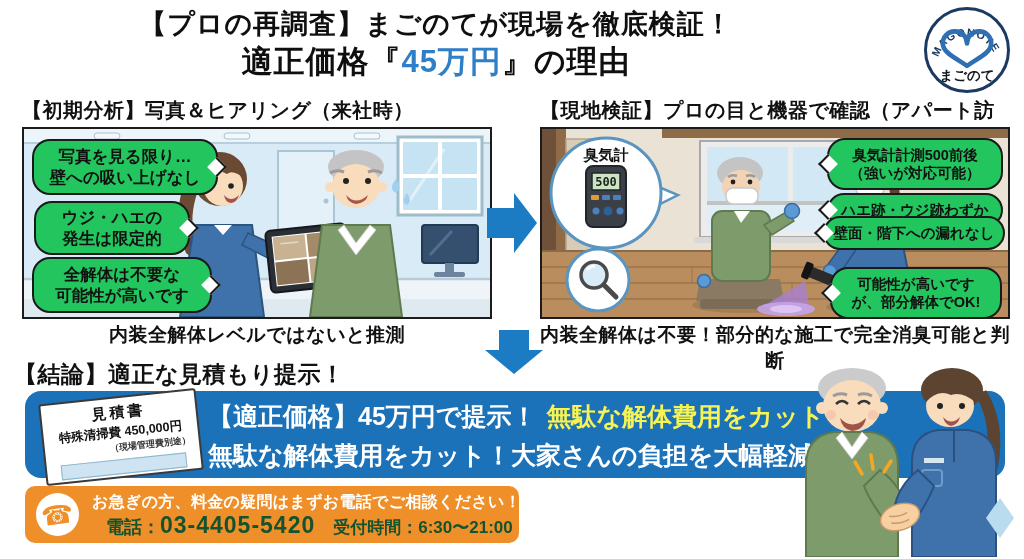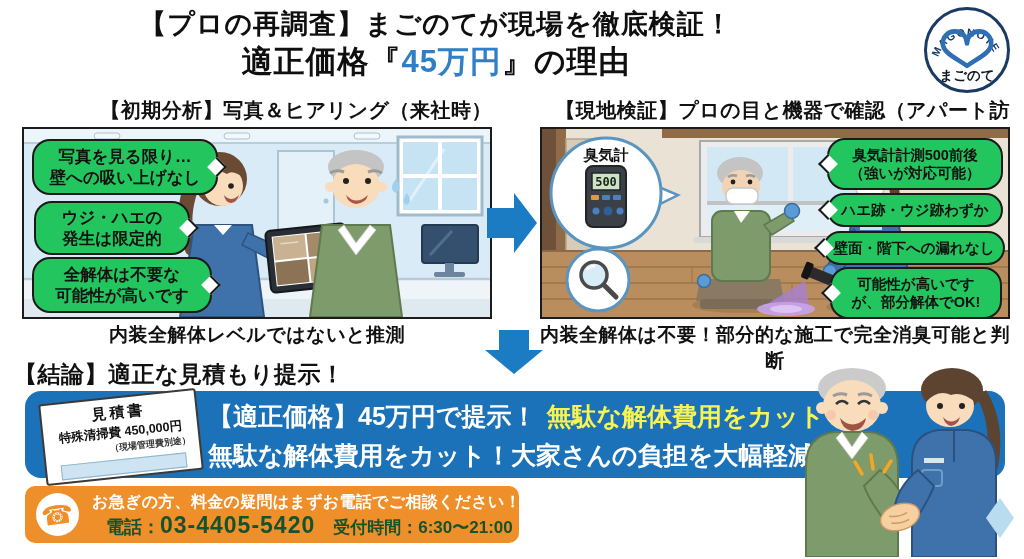--- a/index.html
+++ b/index.html
@@ -14,21 +14,21 @@
   .title-wrap{left:0;top:8px;width:872px;text-align:center;line-height:1.22;color:#0f0f0f;}
   .title-l1{font-size:27px;font-weight:bold;letter-spacing:1px;}
   .title-l2{font-size:31px;font-weight:bold;letter-spacing:1px;margin-top:2px;}
   .title-hl{color:#2e7fc5;}
 
   
   .logo{right:14px;top:7px;width:86px;height:86px;border-radius:50%;background:#fff;
         border:3px solid #1b3a63;box-sizing:border-box;}
 
   
-  .panel-hd{top:97px;font-size:20px;font-weight:bold;color:#111;text-align:right;letter-spacing:0.5px;}
+  .panel-hd{top:97px;font-size:20px;font-weight:bold;color:#111;text-align:left;letter-spacing:0.5px;}
   .panel{top:127px;width:470px;height:192px;border:2.5px solid #1c1c1c;box-sizing:border-box;background:#d8ebf6;overflow:hidden;}
   .panel svg{position:absolute;left:0;top:0;}
   .caption{top:322px;font-size:19px;font-weight:bold;color:#111;text-align:center;letter-spacing:0.5px;}
 
   
   .bubble{position:absolute;background:#22c55e;border:2.5px solid #1a1a1a;border-radius:18px;
           font-weight:bold;color:#111;text-align:center;white-space:pre-line;
           display:flex;align-items:center;justify-content:center;line-height:1.25;z-index:3;}
   .bubble::after{content:"";position:absolute;width:12px;height:12px;background:#fff;transform:rotate(45deg);}
   .tail-r::after{right:-8px;top:calc(50% - 7px);border-top:2.5px solid #1a1a1a;border-right:2.5px solid #1a1a1a;}
@@ -265,21 +265,21 @@
       <g>
         <circle cx="52" cy="146" r="13" fill="#d8ecf8" stroke="#4a4a4a" stroke-width="3.5"></circle>
         <line x1="62" y1="156" x2="74" y2="168" stroke="#4a4a4a" stroke-width="5" stroke-linecap="round"></line>
         <path d="M45,141 Q48,137 53,137" stroke="#ffffff" stroke-width="2.5" fill="none"></path>
       </g>
     </g>
   </svg>
   <div class="bubble rb tail-l" style="right:5px;top:9px;width:172px;height:48px;">臭気計計測500前後
 （強いが対応可能）</div>
   <div class="bubble rb tail-l" style="right:5px;top:64px;width:172px;height:30px;">ハエ跡・ウジ跡わずか</div>
-  <div class="bubble rb tail-l" style="right:3px;top:102px;width:178px;height:30px;">壁面・階下への漏れなし</div>
+  <div class="bubble rb tail-l" style="right:3px;top:87px;width:178px;height:30px;">壁面・階下への漏れなし</div>
   <div class="bubble rb tail-l" style="right:6px;top:138px;width:168px;height:48px;">可能性が高いです
 が、部分解体でOK!</div>
 </div>
 <div class="abs caption" style="left:540px;width:470px;">内装全解体は不要！部分的な施工で完全消臭可能と判断</div>
 
 <svg class="abs arrow" style="left:487px;top:193px;" width="50" height="60" viewBox="0 0 50 60">
   <polygon points="0,15 27,15 27,0 50,30 27,60 27,45 0,45" fill="#1b7cc4"></polygon>
 </svg>
 <svg class="abs arrow" style="left:485px;top:330px;" width="58" height="44" viewBox="0 0 58 44">
   <polygon points="14,0 44,0 44,20 58,20 29,44 0,20 14,20" fill="#1b7cc4"></polygon>

